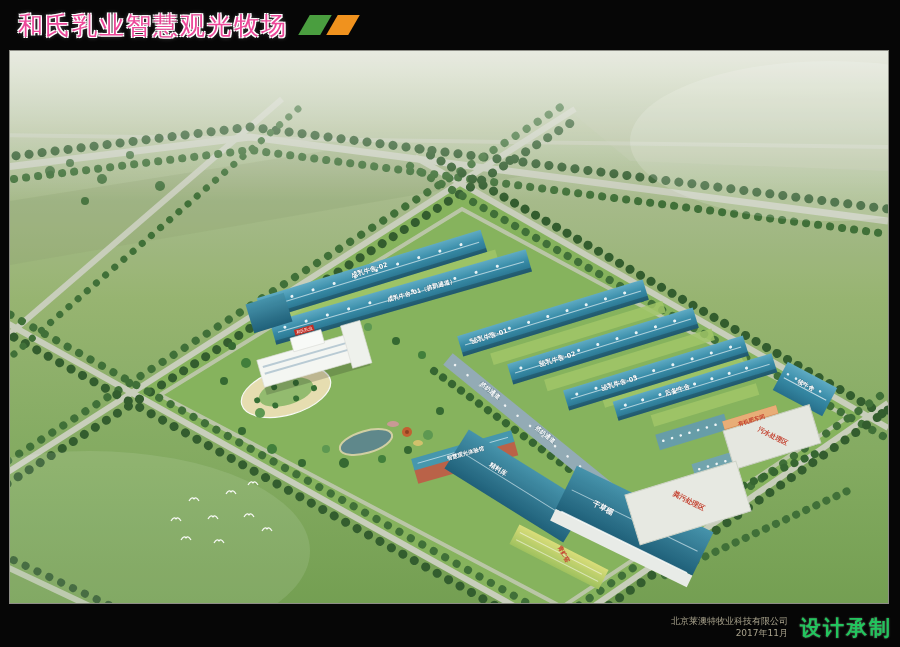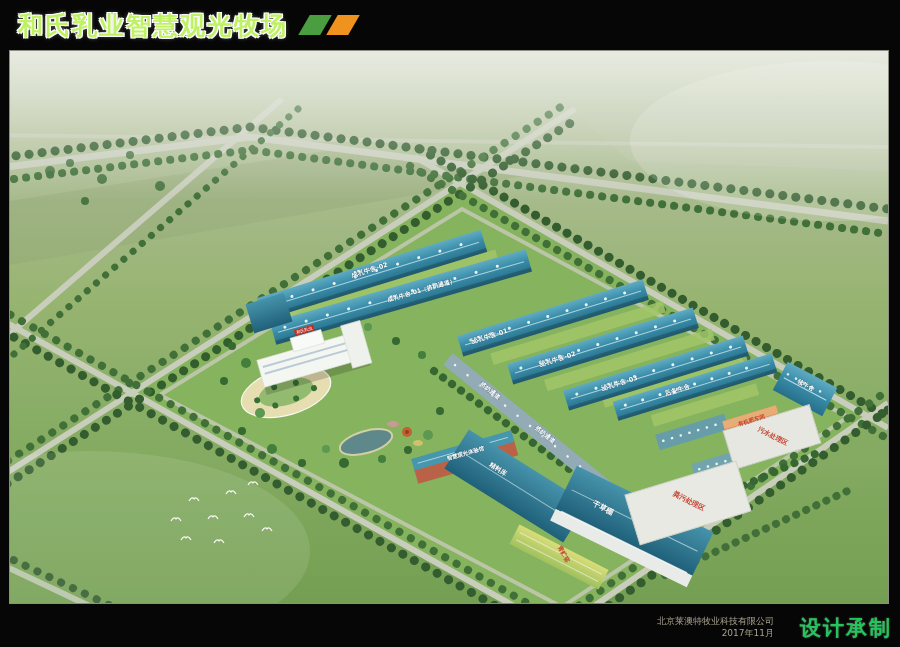--- a/index.html
+++ b/index.html
@@ -1,28 +1,28 @@
 <!DOCTYPE html>
 <html><head>
 <meta charset="utf-8">
 <style>
   html,body{margin:0;padding:0;background:#000;}
   .stage{position:relative;width:900px;height:647px;background:#060606;overflow:hidden;
          font-family:"DejaVu Sans",sans-serif;}
   .titlebar{position:absolute;top:0;left:0;right:0;height:50px;display:flex;align-items:center;
             padding-left:18px;background:#060606;}
-  .title{font-size:25px;font-weight:bold;letter-spacing:2px;color:#bef264;
+  .title{font-size:25px;font-weight:normal;letter-spacing:2px;color:#ec4899;
          text-shadow:-1.2px -1.2px 0 #fff,1.2px -1.2px 0 #fff,-1.2px 1.2px 0 #fff,1.2px 1.2px 0 #fff,0 0 5px rgba(255,255,255,.55);}
   .logo{display:flex;gap:6px;margin-left:16px;}
   .st{display:inline-block;width:22px;height:20px;transform:skewX(-30deg);}
   .g{background:#4a9e3f;} .o{background:#f0921e;}
   .frame{position:absolute;left:9px;top:50px;width:880px;height:554px;
          border:1px solid #8d8d86;box-sizing:border-box;background:#9fb388;}
   .frame svg{display:block;width:878px;height:552px;}
-  .footer{position:absolute;right:8px;bottom:5px;display:flex;align-items:center;gap:26px;}
+  .footer{position:absolute;right:8px;bottom:5px;display:flex;align-items:center;gap:12px;}
   .credits{display:flex;flex-direction:column;align-items:flex-end;line-height:1.3;}
   .co,.dt{font-size:9px;color:#a8a28c;}
   .credit-big{font-size:21px;font-weight:bold;color:#22c55e;letter-spacing:2px;
               text-shadow:0 0 2px #6a675c;}
   .lbl{fill:#ffffff;font-weight:bold;paint-order:stroke;stroke:rgba(20,60,80,.45);stroke-width:.7px;}
   .lblr{fill:#c23a28;font-weight:bold;}
   text{font-family:"DejaVu Sans",sans-serif;text-anchor:middle;}
 </style>
 </head>
 <body>

